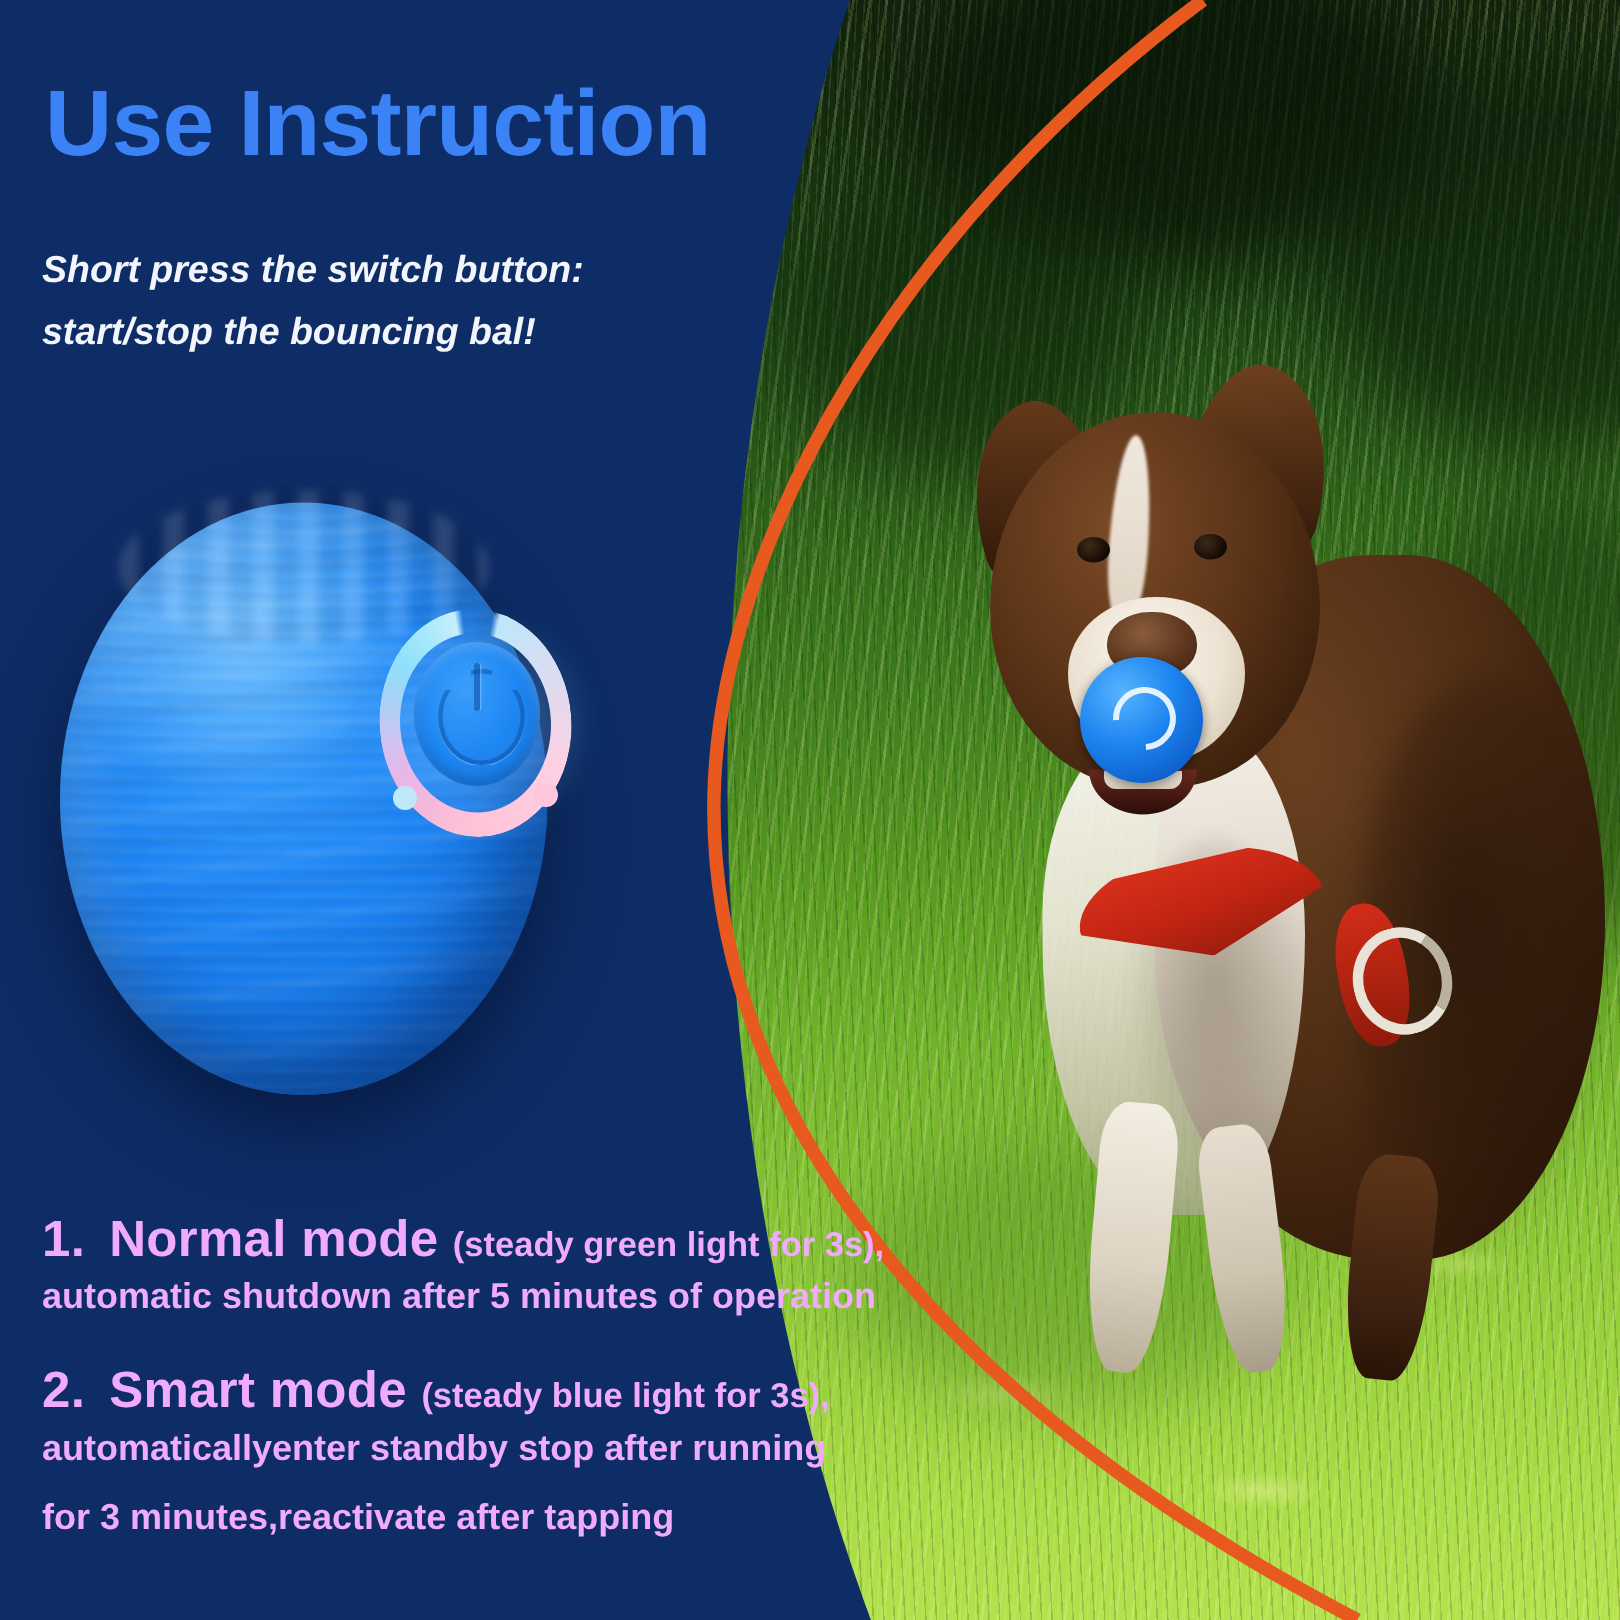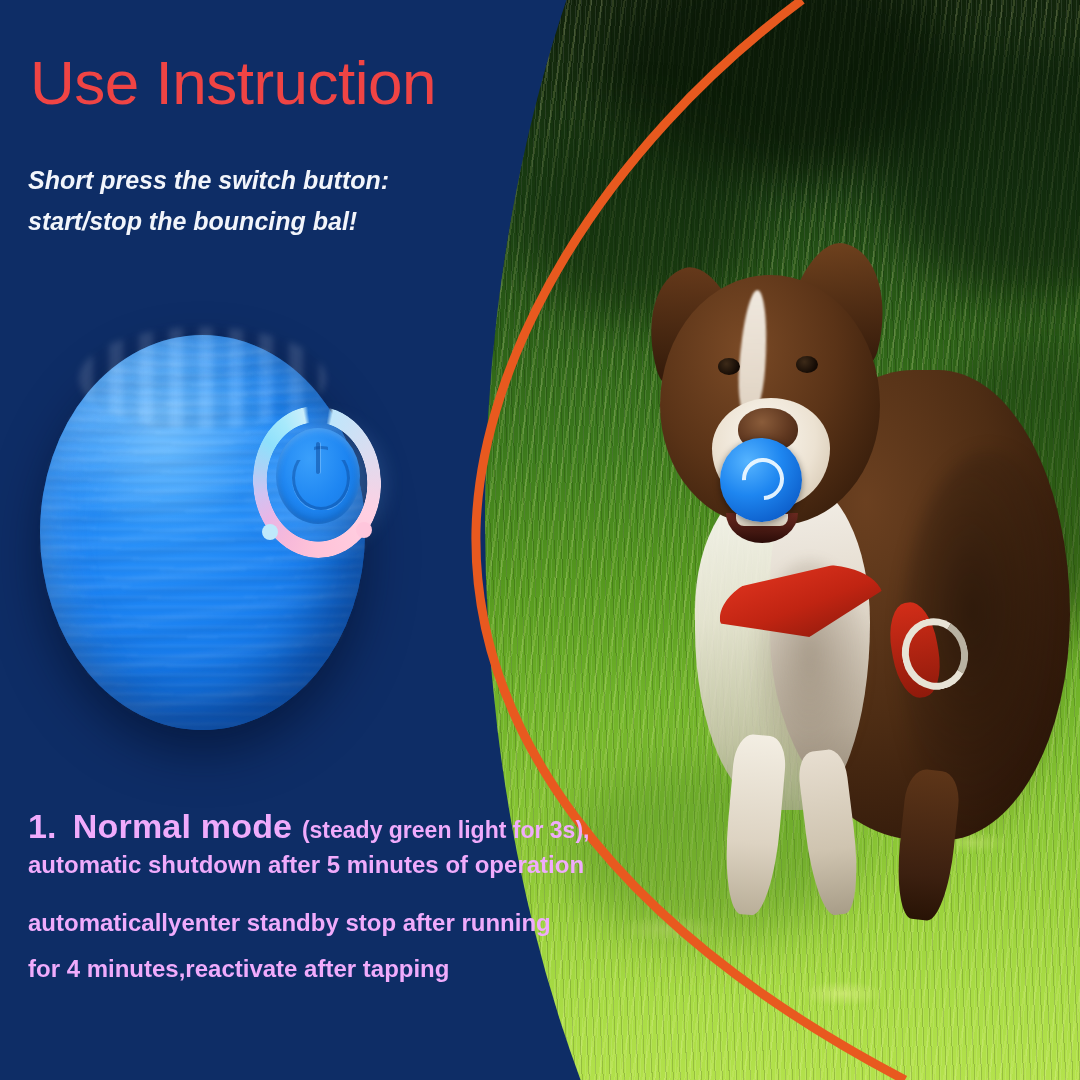--- a/index.html
+++ b/index.html
@@ -107,21 +107,21 @@
   
   .divider{
     position:absolute;top:0;left:0;width:1080px;height:1080px;
     pointer-events:none;
   }
 
   
   .panel{position:absolute;top:0;left:0;width:640px;height:1080px;}
   .title{
     position:absolute;left:30px;top:50px;
-    font-size:62px;line-height:1.05;color:#ef4444;font-weight:400;
+    font-size:62px;line-height:1.05;color:#3b82f6;font-weight:700;
     letter-spacing:-.5px;white-space:nowrap;
   }
   .subtitle{
     position:absolute;left:28px;top:160px;
     font-size:25px;line-height:1.62;color:#f2f5fb;font-weight:600;font-style:italic;
   }
   .subtitle div{white-space:nowrap;}
 
   
   .ball{
@@ -280,19 +280,22 @@
     <div class="list">
 
       <div class="item">
         <div class="lead">
           <span class="num">1.</span><span>Normal mode</span> <span class="paren">(steady green light for 3s),</span>
         </div>
         <div class="cont">automatic shutdown after 5 minutes of operation</div>
       </div>
 
       <div class="item">
+        <div class="lead">
+          <span class="num">2.</span><span>Smart mode</span> <span class="paren">(steady blue light for 3s),</span>
+        </div>
         <div class="cont">automaticallyenter standby stop after running</div>
-        <div class="cont2">for 4 minutes,reactivate after tapping</div>
+        <div class="cont2">for 3 minutes,reactivate after tapping</div>
       </div>
 
     </div>
   </div>
 </div>
 
 </body></html>

